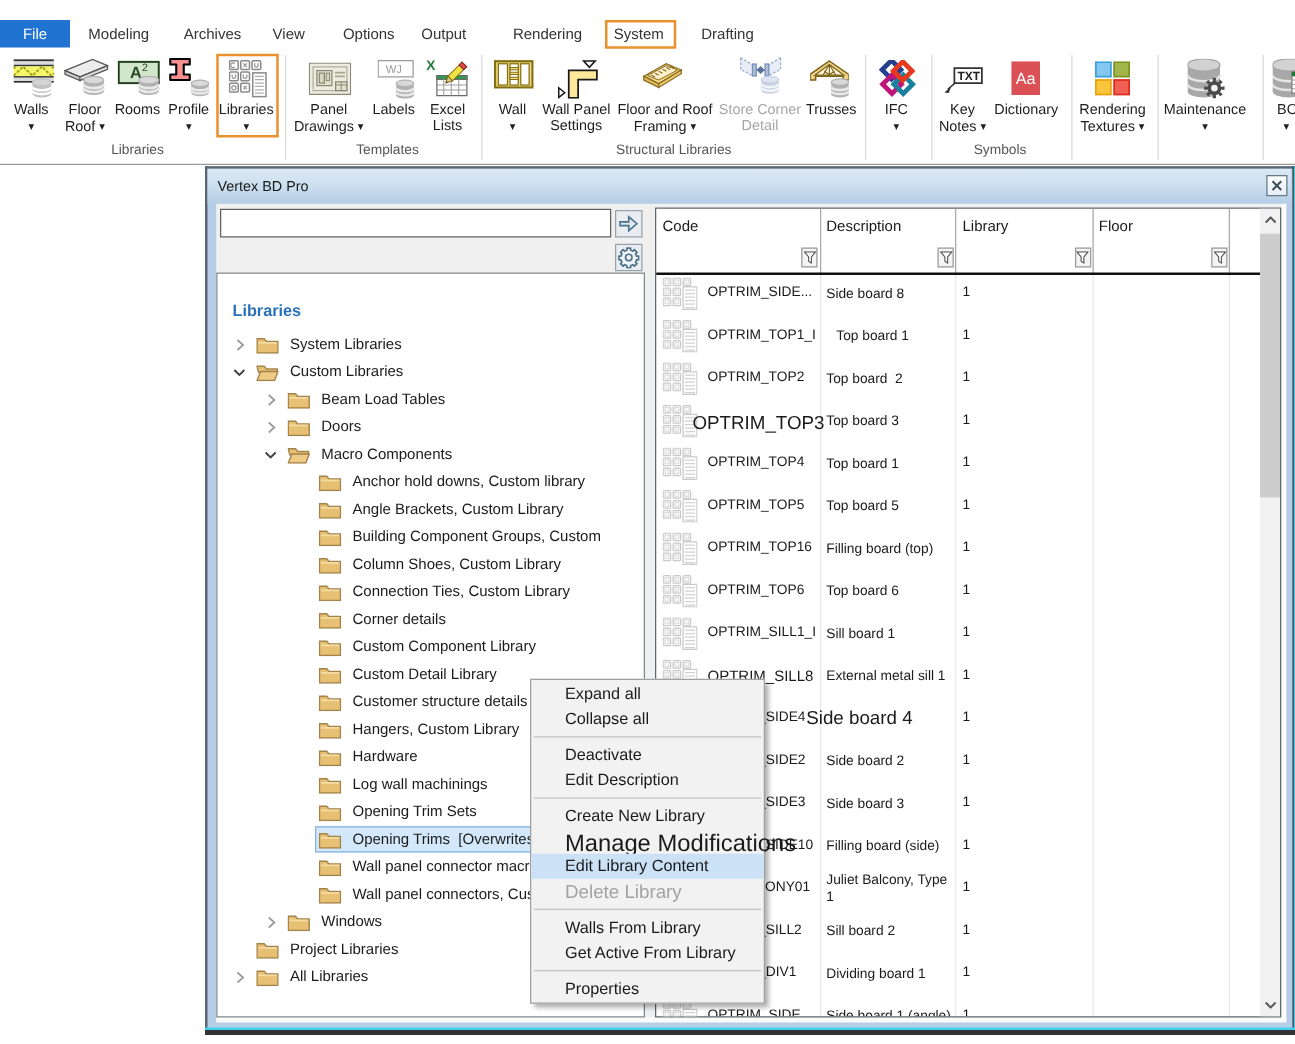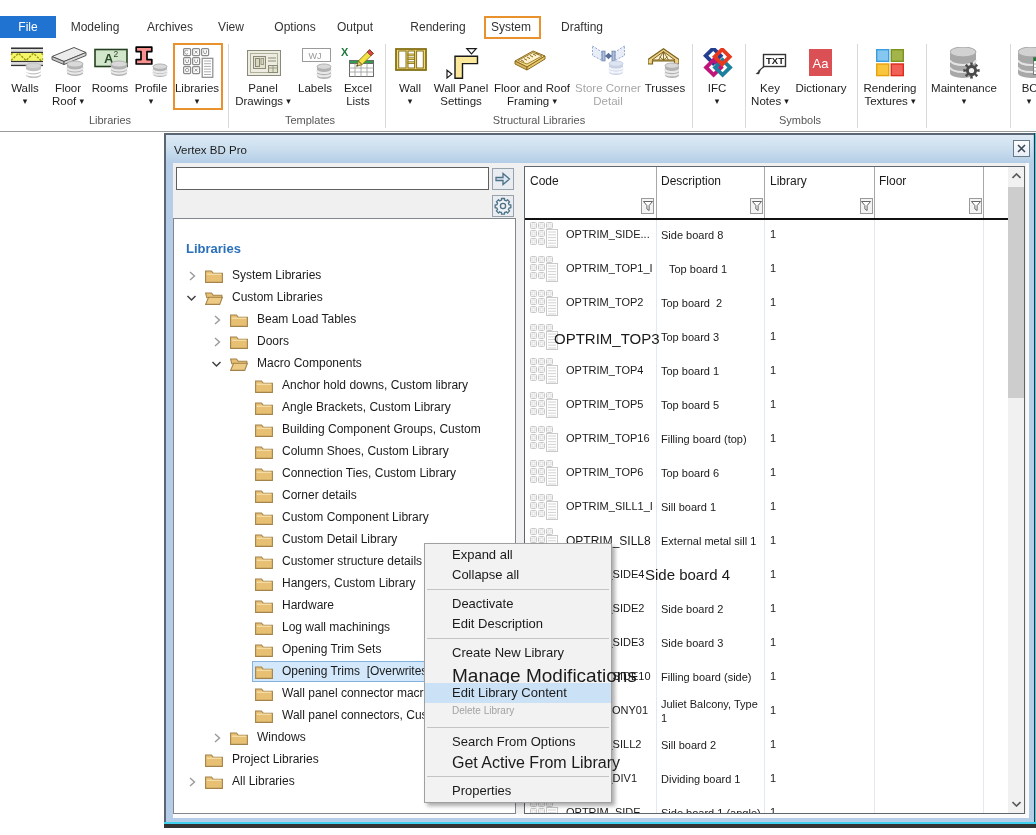--- a/index.html
+++ b/index.html
@@ -812,19 +812,19 @@
 <div class="abs" style="left:452px;top:547px;font-size:13px;color:#1a1a1a">Expand all</div>
 <div class="abs" style="left:452px;top:567px;font-size:13px;color:#1a1a1a">Collapse all</div>
 <div class="abs" style="left:427px;top:589px;width:182px;height:1px;background:#c4c4c4"></div>
 <div class="abs" style="left:452px;top:596px;font-size:13px;color:#1a1a1a">Deactivate</div>
 <div class="abs" style="left:452px;top:616px;font-size:13px;color:#1a1a1a">Edit Description</div>
 <div class="abs" style="left:427px;top:638px;width:182px;height:1px;background:#c4c4c4"></div>
 <div class="abs" style="left:452px;top:645px;font-size:13px;color:#1a1a1a">Create New Library</div>
 <div class="abs" style="left:452px;top:665px;font-size:19px;color:#1a1a1a">Manage Modifications</div>
 <div class="abs" style="left:425px;top:683px;width:186px;height:20px;background:#cbe2f6"></div>
 <div class="abs" style="left:452px;top:685px;font-size:13px;color:#1a1a1a">Edit Library Content</div>
-<div class="abs" style="left:452px;top:705px;font-size:10px;color:#a2a2a2">Delete Library</div>
+<div class="abs" style="left:452px;top:705px;font-size:15px;color:#a2a2a2">Delete Library</div>
 <div class="abs" style="left:427px;top:727px;width:182px;height:1px;background:#c4c4c4"></div>
-<div class="abs" style="left:452px;top:734px;font-size:13px;color:#1a1a1a">Search From Options</div>
-<div class="abs" style="left:452px;top:754px;font-size:16px;color:#1a1a1a">Get Active From Library</div>
+<div class="abs" style="left:452px;top:734px;font-size:13px;color:#1a1a1a">Walls From Library</div>
+<div class="abs" style="left:452px;top:754px;font-size:13px;color:#1a1a1a">Get Active From Library</div>
 <div class="abs" style="left:427px;top:776px;width:182px;height:1px;background:#c4c4c4"></div>
 <div class="abs" style="left:452px;top:783px;font-size:13px;color:#1a1a1a">Properties</div>
 
 </div>
 </body></html>

